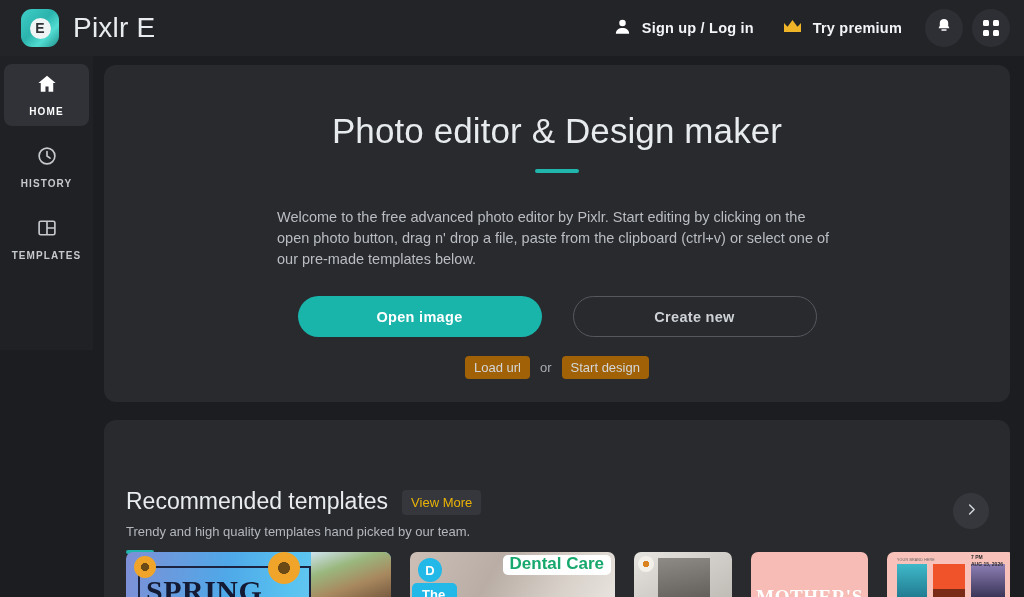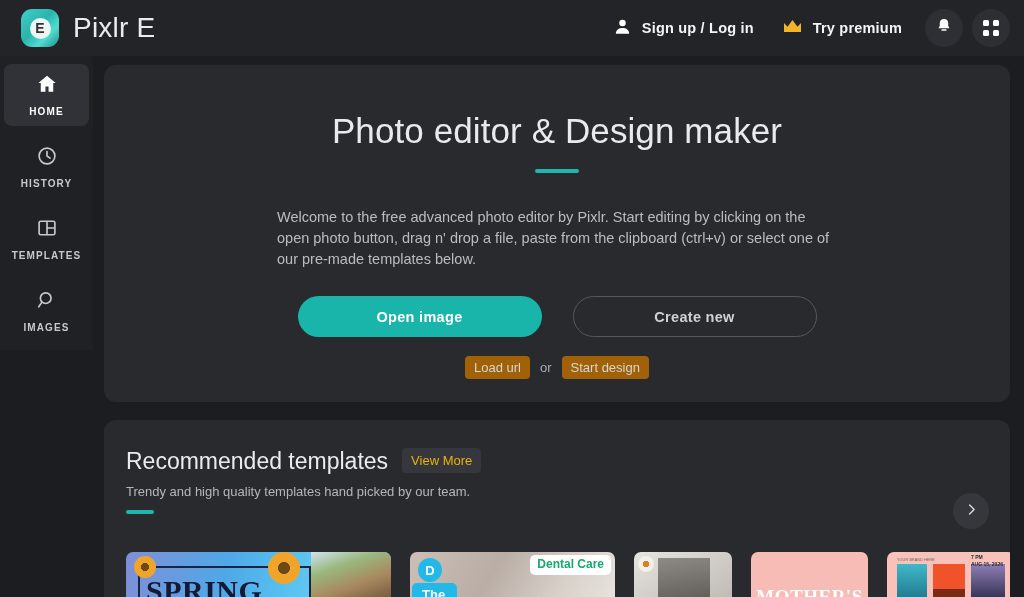--- a/index.html
+++ b/index.html
@@ -216,22 +216,23 @@
     position: absolute;
     left: 104px; top: 420px;
     width: 906px; height: 177px;
     background: #282a2e;
     border-radius: 12px 12px 0 0;
     padding: 28px 0 0 22px;
     overflow: hidden;
   }
   #tpl-head {
     display: flex;
-    align-items: flex-start;
+    align-items: flex-end;
     gap: 14px;
+    margin-top: 40px;
   }
   #tpl-title {
     font-size: 23px;
     color: #e9ecef;
     font-weight: 400;
   }
   #tpl-viewmore {
     background: #35373c;
     color: #eab308;
     font-size: 13px;
@@ -319,21 +320,21 @@
     position: absolute; left: 2px; bottom: -8px;
     background: #22b8e8; color: #ffffff;
     font-size: 13px; font-weight: 700;
     padding: 4px 12px 10px 10px;
     border-radius: 5px;
   }
   .t2 .dcare {
     position: absolute; right: 4px; top: 3px;
     background: #ffffff; border-radius: 5px;
     padding: 2px 7px 4px 7px;
-    color: #17a86d; font-size: 12px; font-weight: 700;
+    color: #17a86d; font-size: 17px; font-weight: 700;
     line-height: 14px; text-align: center;
   }
 
   
   .t3 { background: linear-gradient(150deg,#e7e5e0 0%,#d3d0cb 45%,#bdb9b3 100%); }
   .t3 .blk { position: absolute; left: 24px; top: 6px; width: 52px; height: 46px;
              background: linear-gradient(170deg,#8e8a86,#5d5955); }
   .t3 .fl { position: absolute; left: 4px; top: 4px; width: 16px; height: 16px;
             border-radius: 50%;
             background: radial-gradient(circle,#d9821f 0 30%,#f2f0e9 31% 100%); }
@@ -444,29 +445,20 @@
   <div class="nav-item">
     <span>
       <svg width="22" height="22" viewBox="0 0 24 24" fill="none" stroke="currentColor" stroke-width="1.8">
         <rect x="3.4" y="4.6" width="17.2" height="14.8" rx="1.8"></rect>
         <path d="M12 4.6v14.8M12 12h8.6"></path>
       </svg>
     </span>
     <span class="nav-label">TEMPLATES</span>
   </div>
 
-  <div class="nav-item">
-    <span>
-      <svg width="22" height="22" viewBox="0 0 24 24" fill="none" stroke="currentColor" stroke-width="1.8">
-        <circle cx="10.6" cy="10" r="5.8"></circle>
-        <path d="M6.3 14.6 3 19.4" stroke-linecap="round"></path>
-      </svg>
-    </span>
-    <span class="nav-label">IMAGES</span>
-  </div>
 
 </div>
 
 <div id="hero">
 
   <div id="hero-title">Photo editor &amp; Design maker</div>
   <div id="hero-accent"></div>
 
   <div id="hero-desc">Welcome to the free advanced photo editor by Pixlr. Start editing by clicking on the open photo button, drag n' drop a file, paste from the clipboard (ctrl+v) or select one of our pre-made templates below.</div>
 

